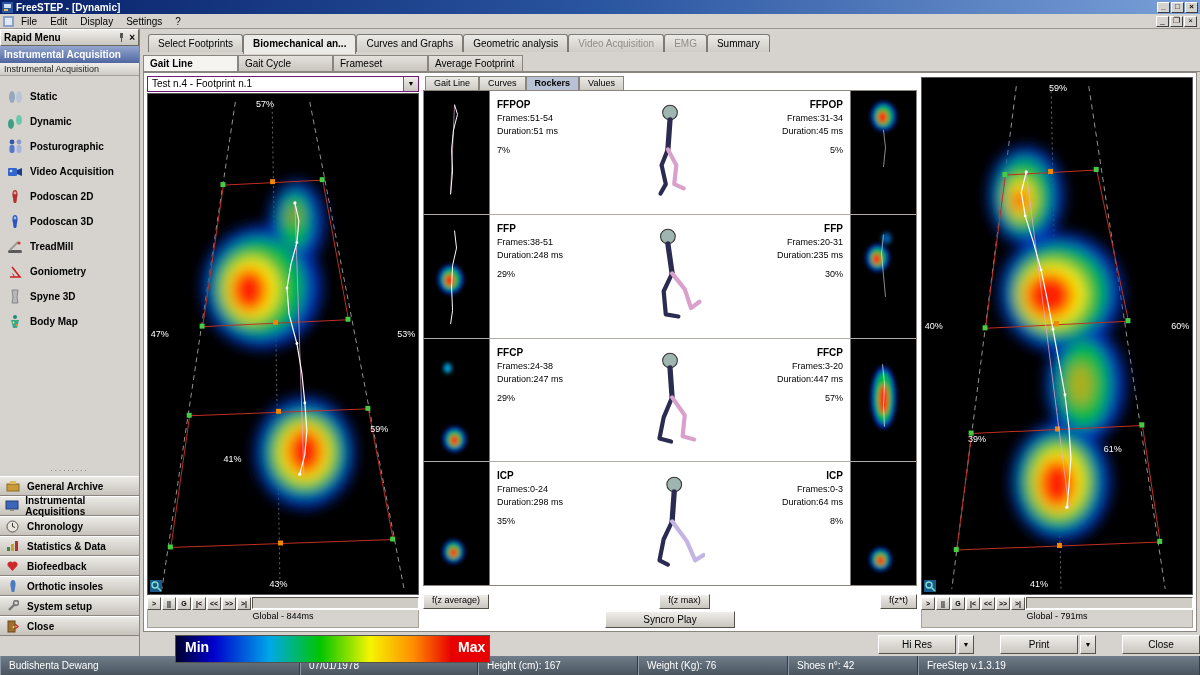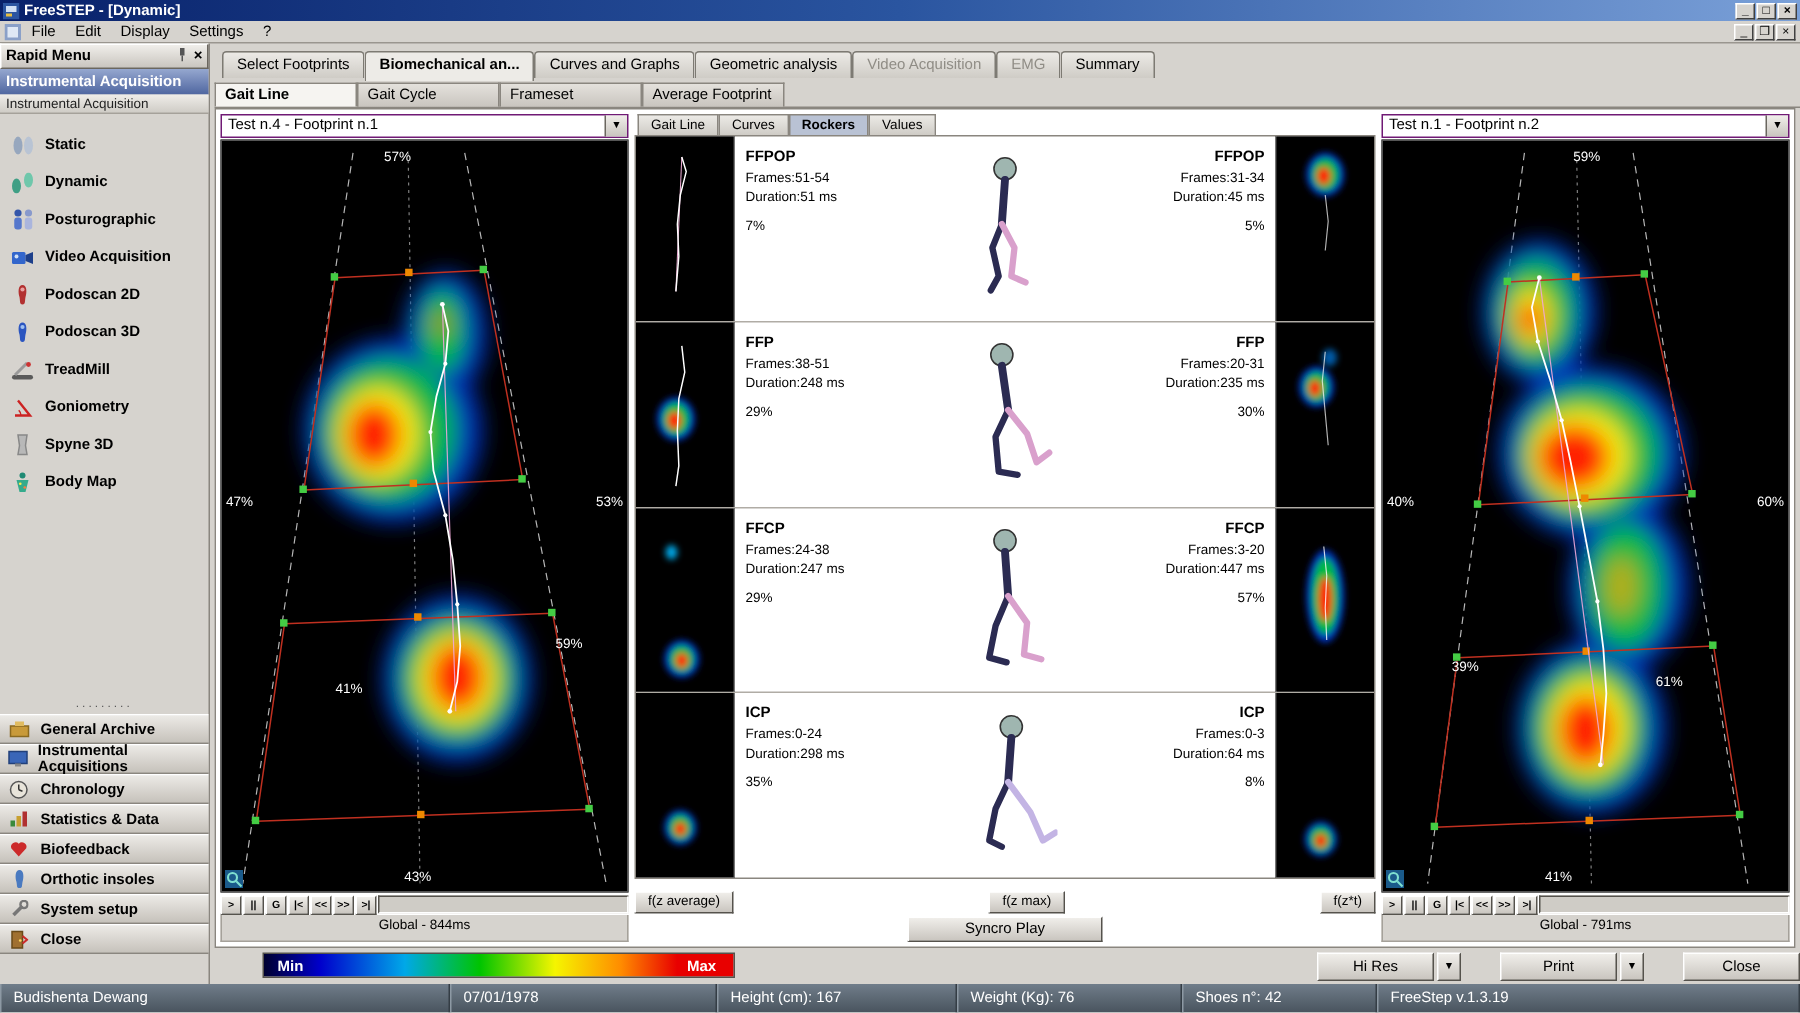--- a/index.html
+++ b/index.html
@@ -91,23 +91,23 @@
   .cfig{width:92px;display:flex;align-items:center;justify-content:center}
   .fxrow{height:15px;display:flex;justify-content:space-between;margin-top:8px}
   .fxbtn{font-size:9px;padding:0 8px;background:linear-gradient(#f0eeea,#c9c5bf);
     border:1px solid;border-color:#fff #55524c #55524c #fff}
   .syncrow{height:17px;display:flex;justify-content:center;margin-top:2px}
   .syncbtn{width:130px;font-size:10px;background:linear-gradient(#f0eeea,#c9c5bf);
     border:1px solid;border-color:#fff #55524c #55524c #fff;text-align:center;line-height:15px}
 
   
   .bottom-bar{height:24px;position:relative;background:#d6d3ce;display:flex;align-items:center}
-  .colorbar{position:absolute;left:35px;top:3px;width:315px;height:17px;border:1px solid #55524c;
+  .colorbar{position:absolute;left:35px;top:3px;width:315px;height:28px;border:1px solid #55524c;
     background:linear-gradient(to right,#000030 0%,#0000cc 12%,#00a8e8 30%,#00c400 46%,#f5f500 62%,#ff8c00 76%,#e80000 88%,#e80000 100%);
-    color:#fff;font-size:10px;font-weight:bold}
+    color:#fff;font-size:14px;font-weight:bold}
   .colorbar .min{position:absolute;left:9px;top:3px}
   .colorbar .max{position:absolute;left:282px;top:3px}
   .actions{margin-left:auto;display:flex;align-items:center;gap:26px;}
   .actbtn{display:flex;height:19px}
   .actbtn .m{min-width:78px;text-align:center;font-size:10px;line-height:17px;background:linear-gradient(#f0eeea,#c9c5bf);
     border:1px solid;border-color:#fff #55524c #55524c #fff;padding:0 8px}
   .actbtn .a{width:16px;text-align:center;font-size:7px;line-height:17px;background:linear-gradient(#f0eeea,#c9c5bf);
     border:1px solid;border-color:#fff #55524c #55524c #fff;margin-left:2px}
 
   
@@ -659,24 +659,20 @@
           <span class="fxbtn">f(z average)</span>
           <span class="fxbtn">f(z max)</span>
           <span class="fxbtn">f(z*t)</span>
         </div>
         <div class="syncrow">
           <span class="syncbtn">Syncro Play</span>
         </div>
       </div>
 
       <div class="fp-panel">
-        <div class="combo">
-          <span class="val">Test n.1 - Footprint n.2</span>
-          <span class="arrow">▼</span>
-        </div>
         <div class="canvas-wrap">
           <svg class="fpmap" viewBox="0 0 272 505" preserveAspectRatio="none">
             <rect width="272" height="505" fill="#000"></rect>
             <g stroke="#d8d8d8" stroke-width="0.8" fill="none" opacity="0.85">
               <line x1="95" y1="8" x2="30" y2="500" stroke-dasharray="5 4"></line>
               <line x1="168" y1="8" x2="245" y2="500" stroke-dasharray="5 4"></line>
               <line x1="130" y1="8" x2="140" y2="500" stroke-dasharray="2 3" opacity="0.7"></line>
             </g>
             <g filter="url(#blurBig)">
               <ellipse cx="105" cy="115" rx="38" ry="48" fill="#0030b8"></ellipse>

